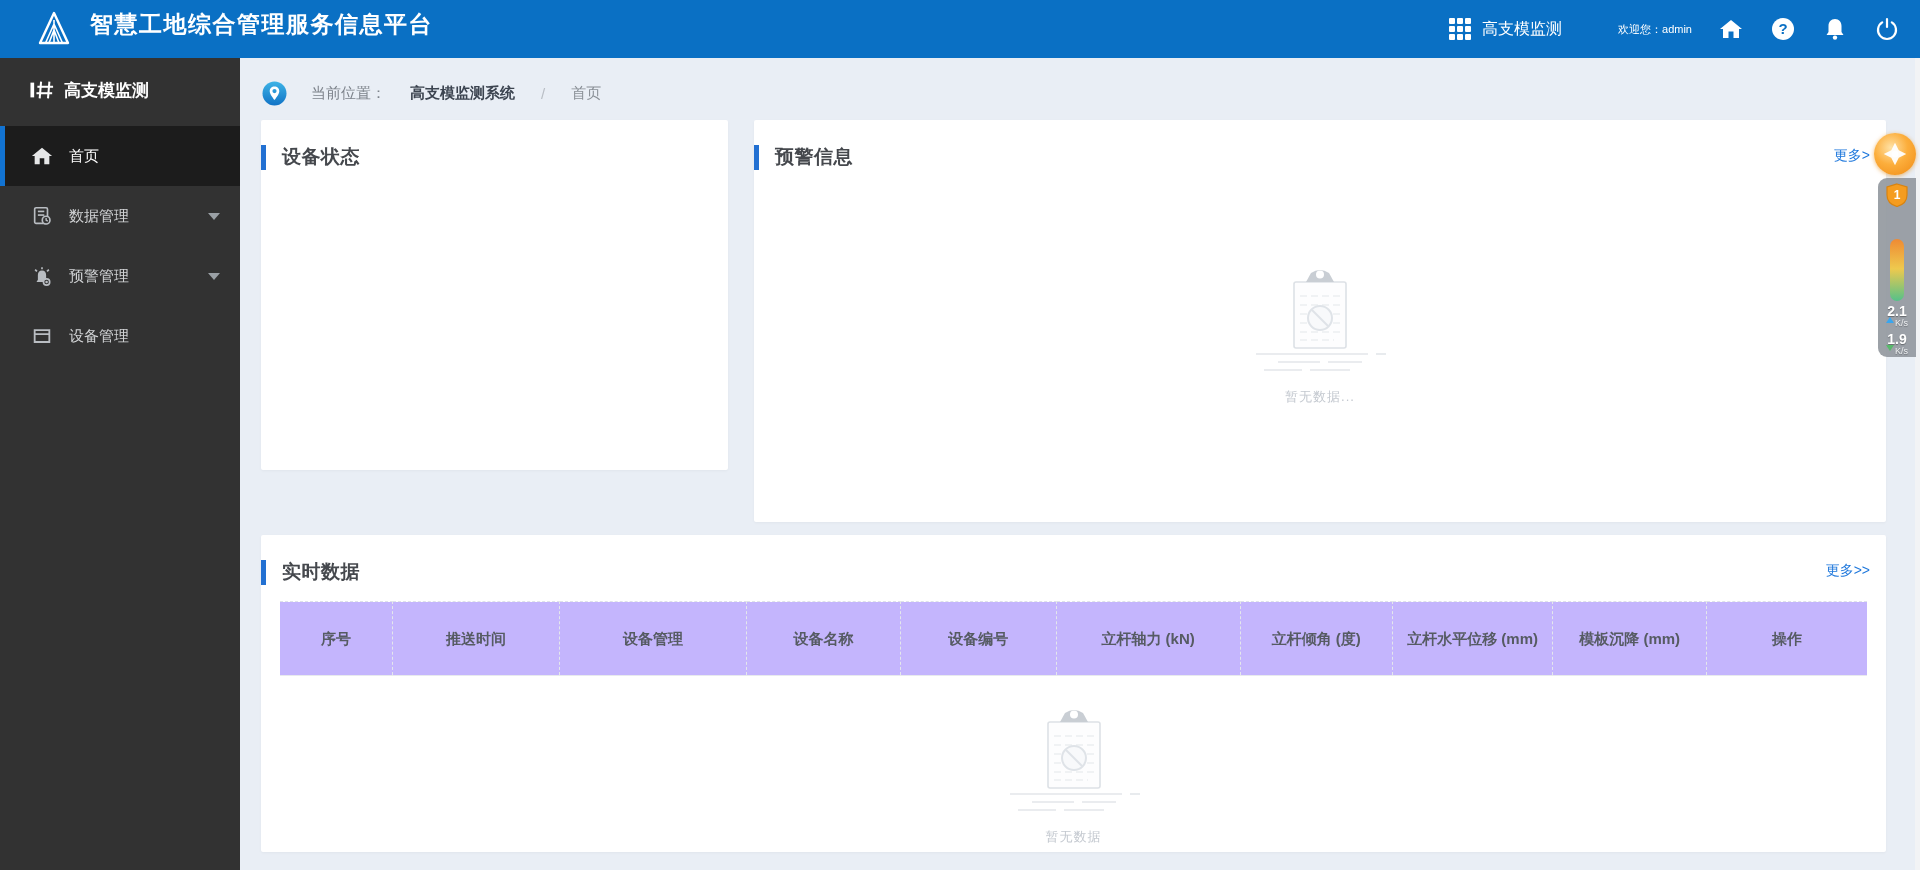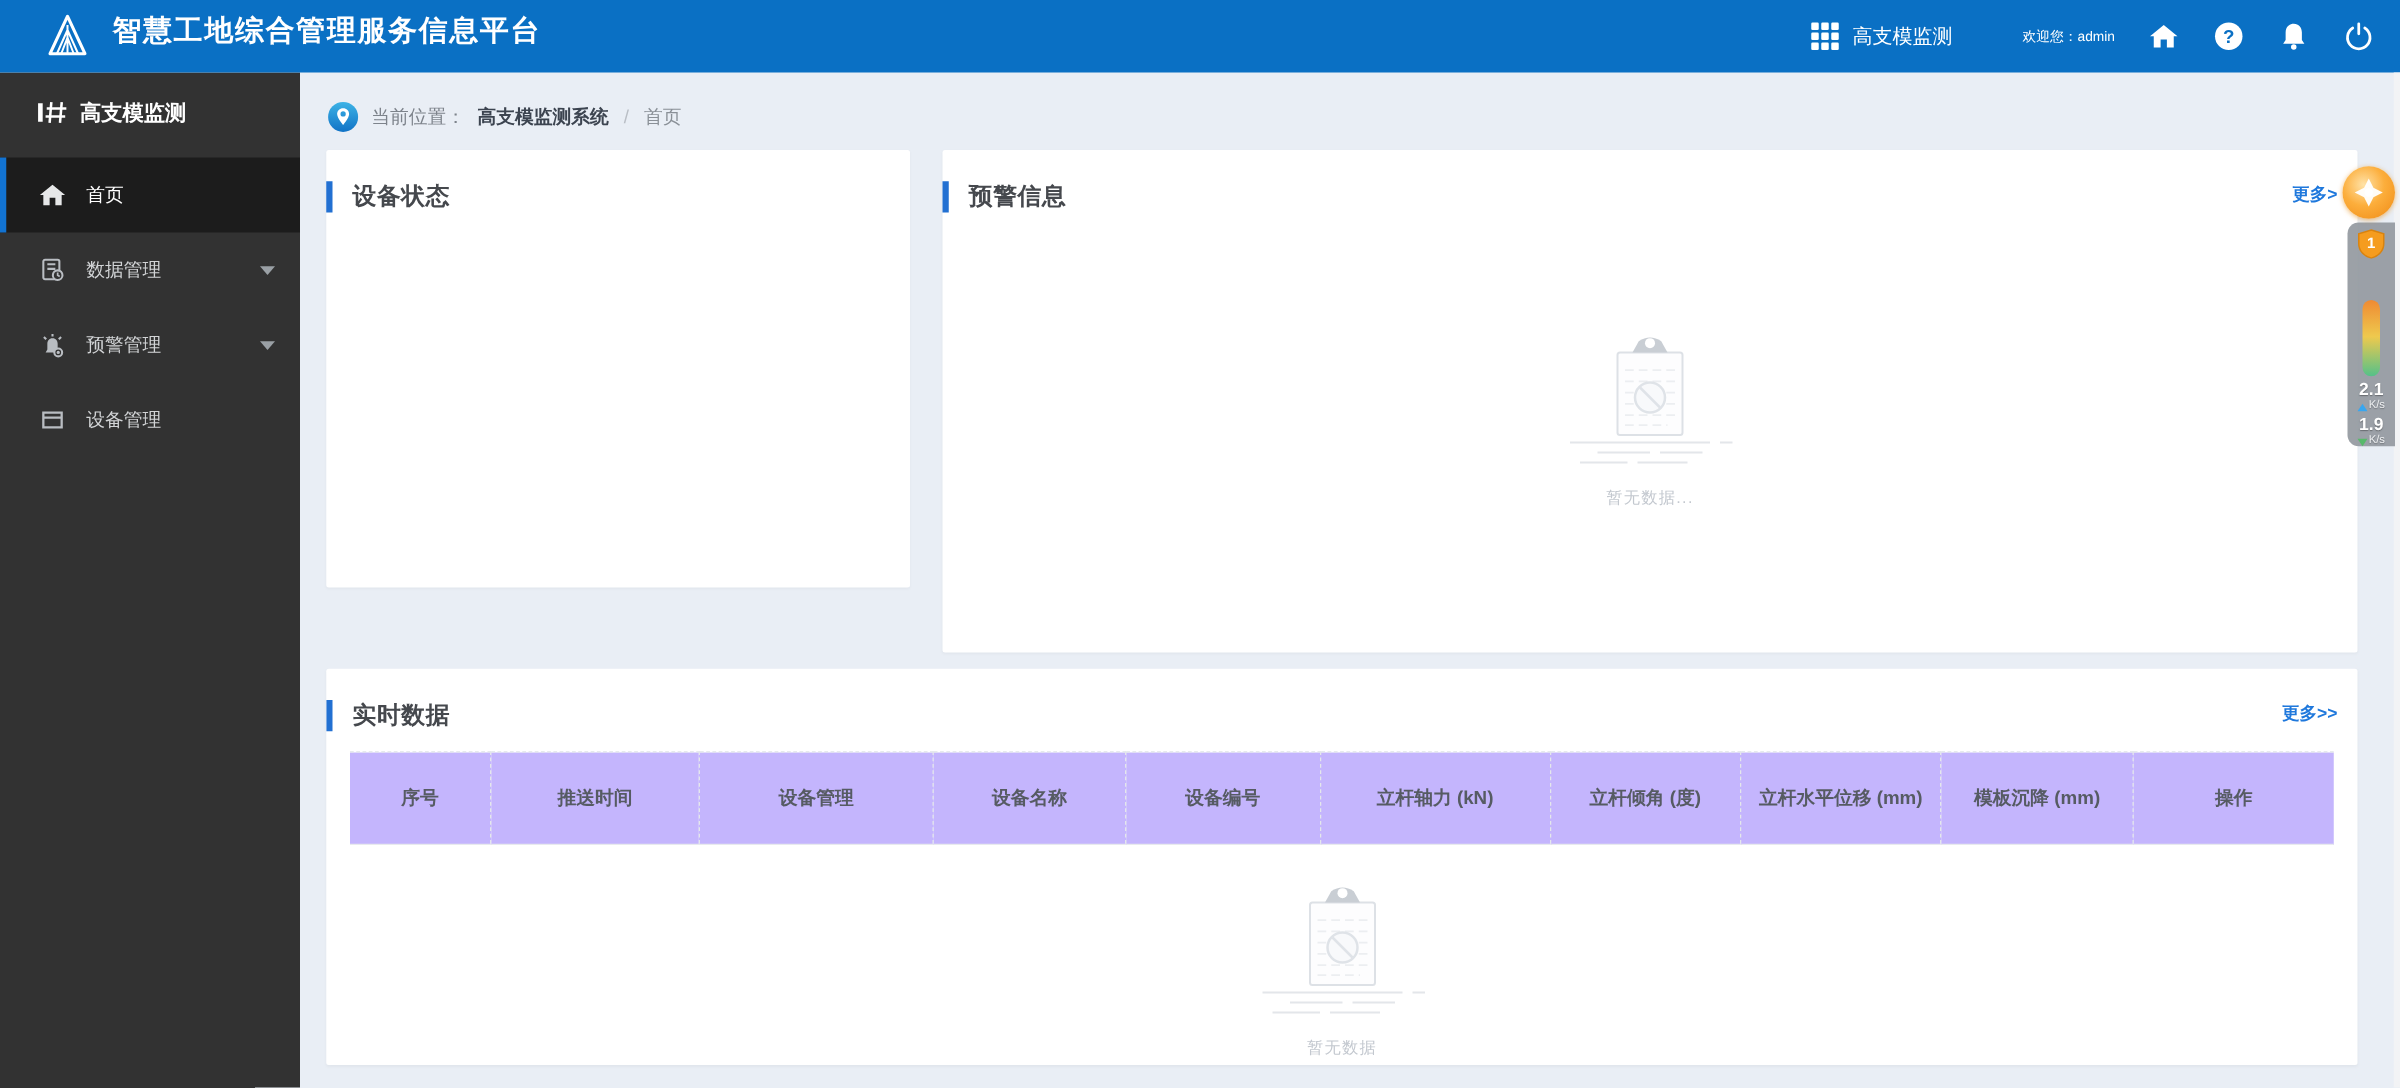--- a/index.html
+++ b/index.html
@@ -27,36 +27,36 @@
     padding-left:30px; color:#d2d4d6; font-size:15px; cursor:pointer; }
   .nav-item.active { background:#1c1c1c; color:#fff; }
   .nav-item.active::before { content:""; position:absolute; left:0; top:0; width:5px; height:100%; background:#1273d2; }
   .nav-icon { width:24px; height:24px; display:flex; align-items:center; justify-content:center; }
   .caret { position:absolute; right:20px; top:27px; width:0; height:0;
     border-left:6px solid transparent; border-right:6px solid transparent; border-top:7px solid #9aa0a5; }
 
   
   .main { position:absolute; left:240px; top:58px; width:1680px; height:812px;
     background:#e9eef5; overflow:hidden; }
-  .breadcrumb { margin:20px 0 0 22px; display:flex; align-items:center; gap:10px;
+  .breadcrumb { margin:20px 0 0 22px; display:flex; align-items:center; gap:24px;
     font-size:15px; color:#7d838b; height:30px; }
   .crumb-root { color:#3c4450; font-weight:bold; }
   .crumb-sep { color:#b9bec5; margin:0 2px; }
   .crumb-current { color:#8a9097; }
 
   .row1 { display:flex; gap:26px; margin:12px 34px 0 21px; }
   .panel { background:#fff; border-radius:2px; box-shadow:0 1px 3px rgba(0,0,0,.04); position:relative; }
   .panel-device { width:467px; height:350px; }
   .panel-warning { flex:1; height:402px; }
   .panel-realtime { margin:13px 34px 0 21px; height:317px; overflow:hidden; }
 
   .panel-head { position:relative; padding:24px 20px 0 21px; }
   .panel-head::before { content:""; position:absolute; left:0; top:25px; width:5px; height:25px; background:#2270d2; }
   .panel-title { font-size:19px; font-weight:bold; color:#45484d; letter-spacing:.5px; }
-  .more-link { position:absolute; top:27px; right:16px; font-size:14px; font-weight:bold;
+  .more-link { position:absolute; top:27px; right:16px; font-size:14px; font-weight:normal;
     color:#1f78dc; cursor:pointer; text-decoration:none; }
 
   
   .empty-state { display:flex; flex-direction:column; align-items:center; }
   .empty-warning { margin-top:96px; }
   .empty-table { margin-top:30px; }
   .empty-text { margin-top:6px; font-size:13px; color:#c3c8cf; letter-spacing:1px; }
 
   
   table.rt { width:calc(100% - 38px); margin:16px 19px 0 19px; border-collapse:collapse; table-layout:fixed; }
@@ -71,21 +71,21 @@
     box-shadow:0 1px 4px rgba(230,140,20,.6); z-index:40; display:flex; align-items:center; justify-content:center; cursor:pointer; }
   .net-panel { position:absolute; top:178px; right:4px; width:38px; height:179px; z-index:39;
     background:rgba(148,153,160,.92); border-radius:9px 0 0 9px;
     display:flex; flex-direction:column; align-items:center; cursor:pointer; }
   .net-shield { margin-top:5px; }
   .net-capsule { margin-top:28px; width:14px; height:62px; border-radius:7px;
     background:linear-gradient(#ef8a33, #eec94e 48%, #55c189); }
   .speed-block { margin-top:4px; line-height:12px; text-align:center; }
   .speed-num { color:#fff; font-size:14px; font-weight:bold; text-shadow:0 1px 1px rgba(0,0,0,.35); }
   .speed-unit { font-size:9px; color:#f0f2f4; text-shadow:0 1px 1px rgba(0,0,0,.3);
-    display:flex; align-items:flex-end; gap:1px; justify-content:center; }
+    display:flex; align-items:flex-start; gap:1px; justify-content:center; }
   .arrow-up { width:0;height:0;border-left:4px solid transparent;border-right:4px solid transparent;border-bottom:6px solid #39a6ef; }
   .arrow-down { width:0;height:0;border-left:4px solid transparent;border-right:4px solid transparent;border-top:6px solid #58b96b; }
 
   .scrollbar-strip { position:absolute; right:0; top:58px; width:5px; height:812px; background:#f2f3f5; z-index:35; }
 </style>
 </head>
 <body>
 
 <header class="topbar">
   <div class="brand">

